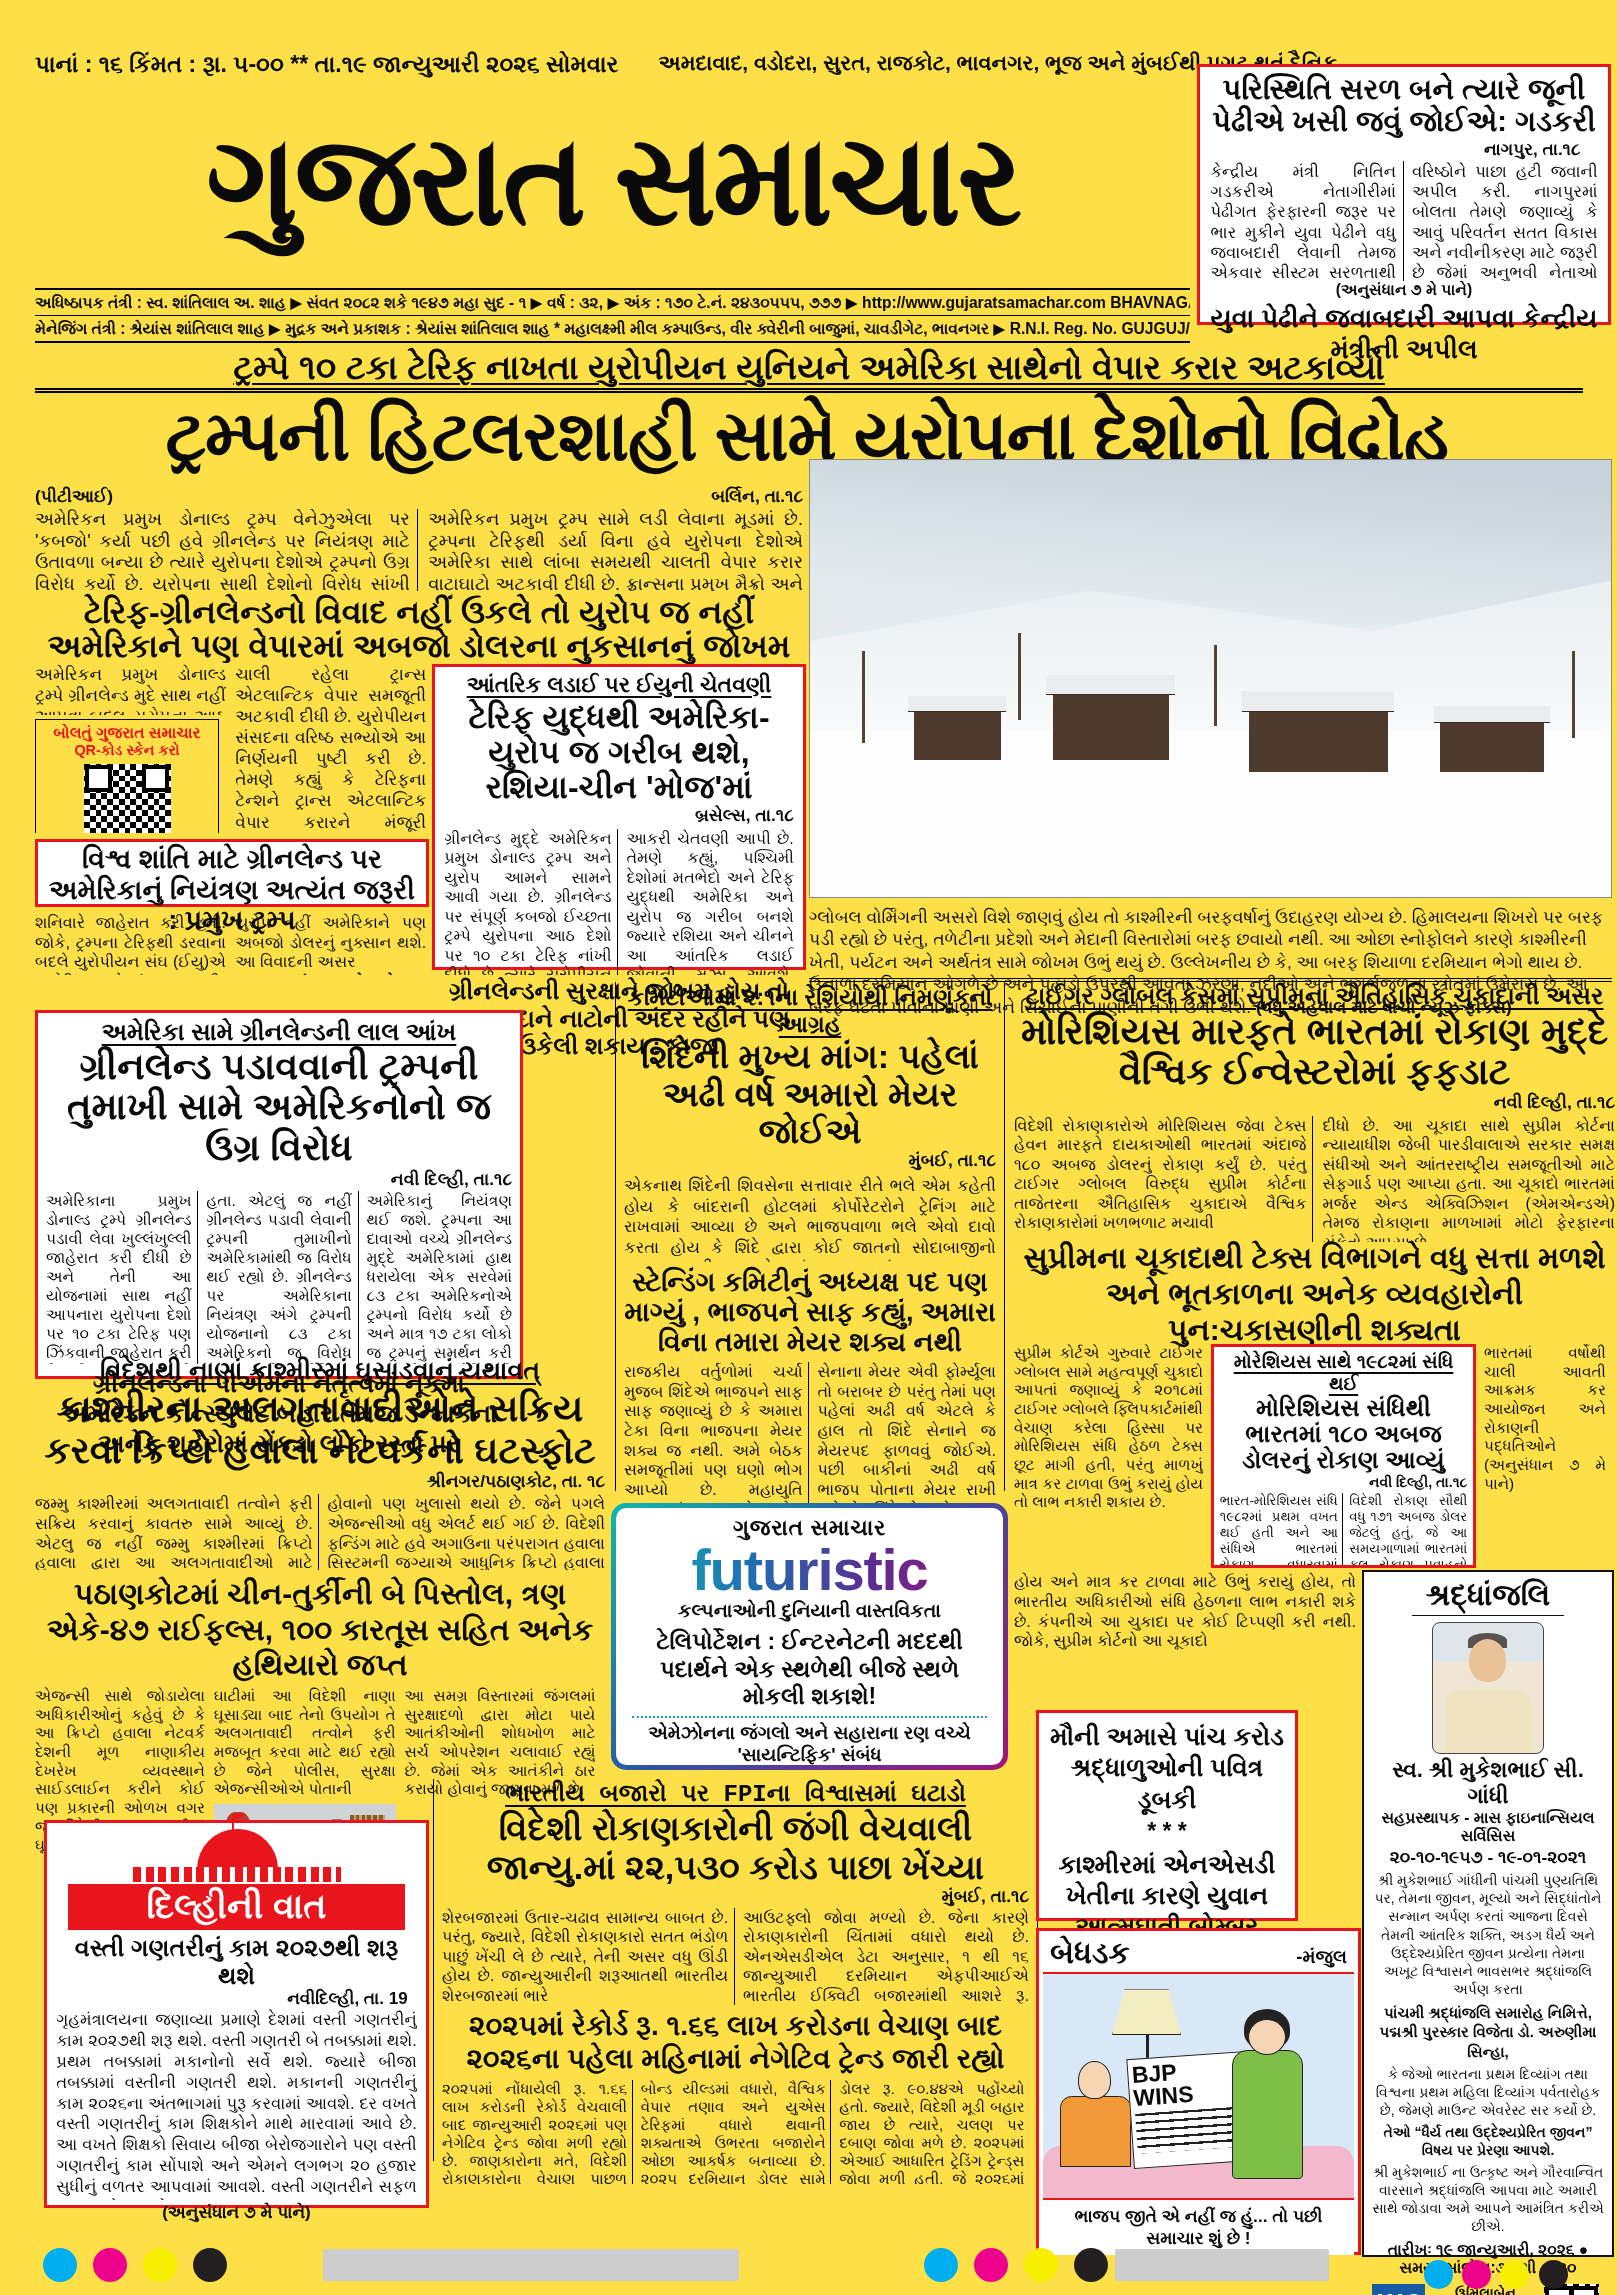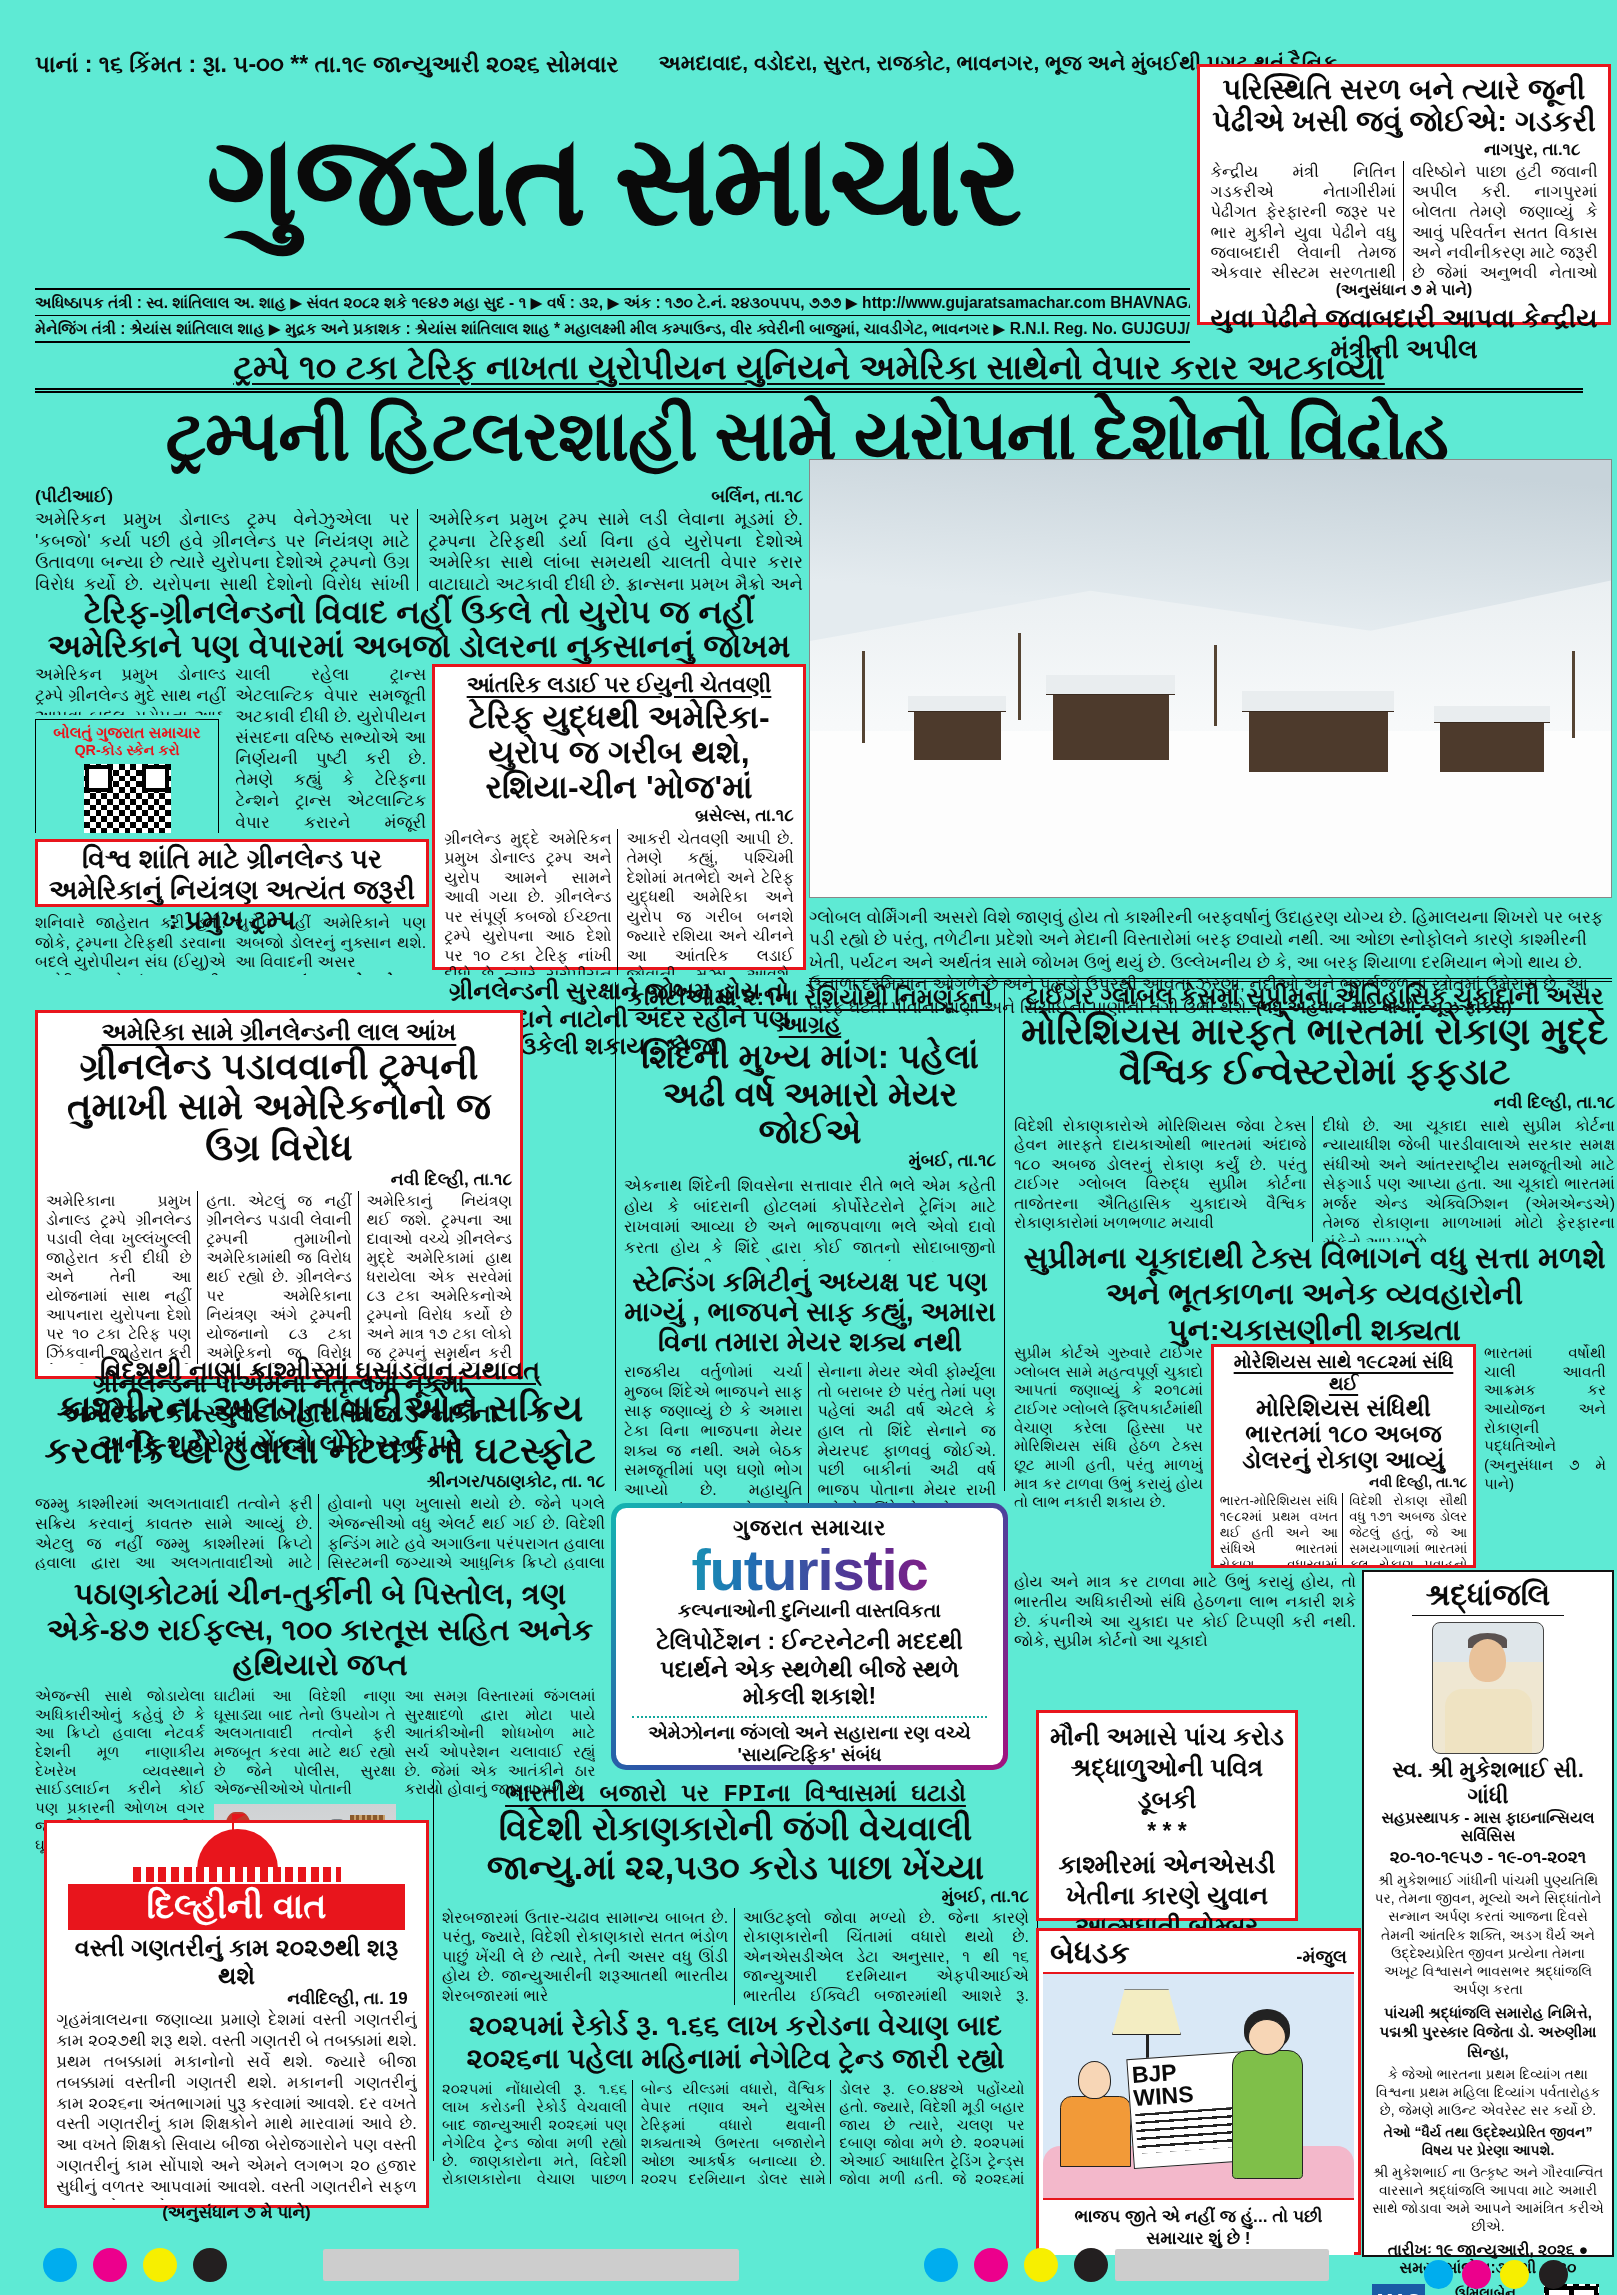--- a/index.html
+++ b/index.html
@@ -1,17 +1,17 @@
 <!DOCTYPE html>
 <html style="font-size:9.2px"><head>
 <meta charset="utf-8">
 <style>
   html,body{margin:0;padding:0;background:#fff;}
   body{font-family:"Liberation Sans","DejaVu Sans",sans-serif;color:#0a0a0a;}
-  #page{position:relative;width:1617px;height:2295px;background:#5eead4;overflow:hidden;}
+  #page{position:relative;width:1617px;height:2295px;background:#fde047;overflow:hidden;}
   .abs{position:absolute;}
   .just{text-align:justify;}
   .ctr{text-align:center;}
   .b{font-weight:bold;}
   .u{text-decoration:underline;text-underline-offset:4px;text-decoration-thickness:1.7px;}
   .cols{display:flex;gap:10.4px;}
   .cols>div{flex:1;overflow:hidden;}
   .jump{font-weight:bold;text-align:center;}
   .dl{font-weight:bold;text-align:right;font-size:17.3px;}
   .redbox{border:3.5px solid #e8151c;background:#fff;}

